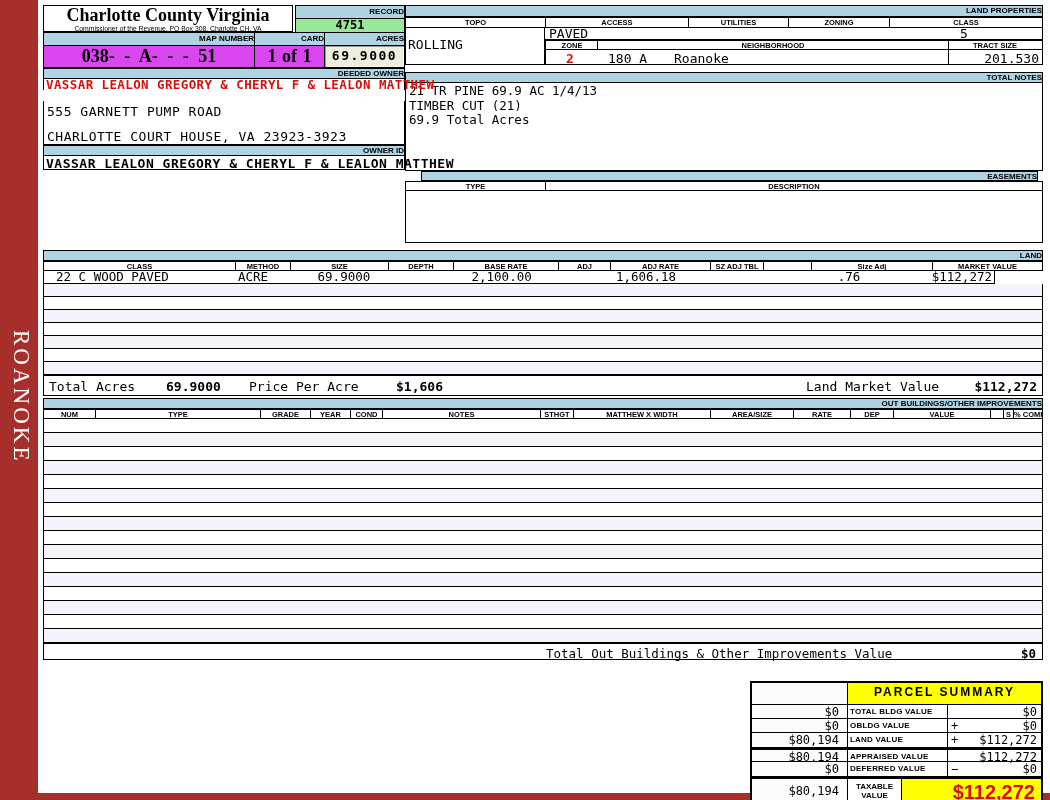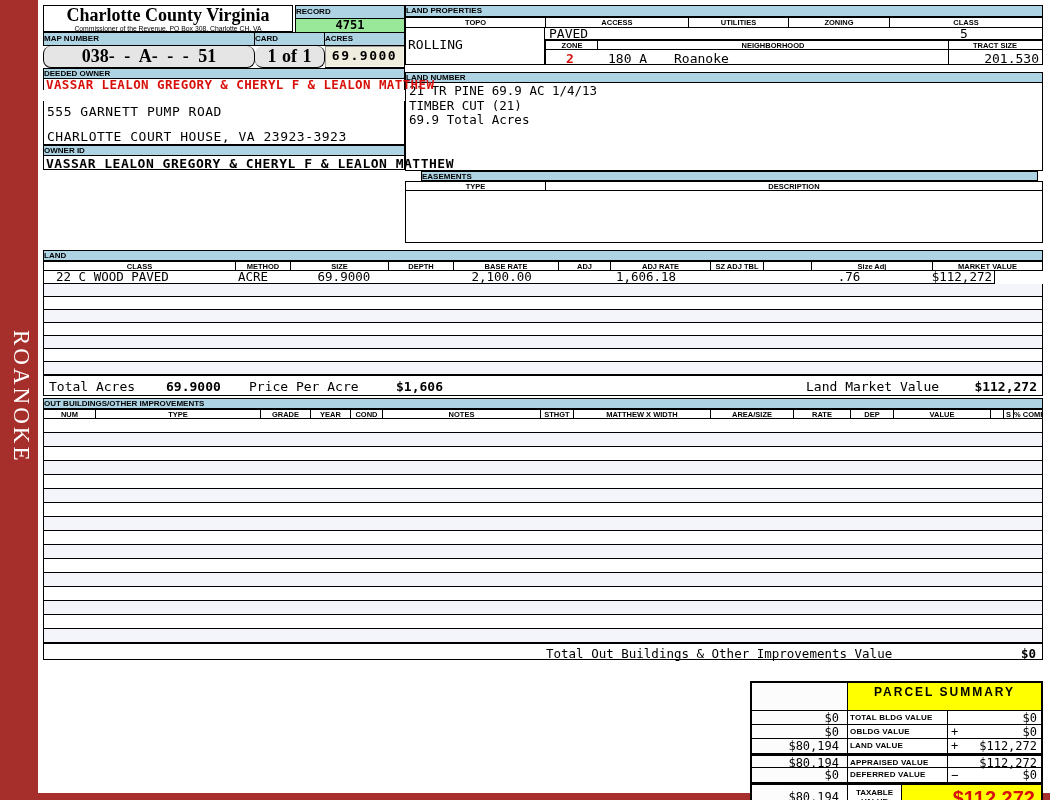--- a/index.html
+++ b/index.html
@@ -11,37 +11,37 @@
 
   
   .red-left { position:absolute; left:0; top:0; width:38px; height:800px; background:#A62E2B; }
   .red-bottom { position:absolute; left:0; top:793px; width:1050px; height:7px; background:#A62E2B; }
   .vlabel { position:absolute; left:6px; top:330px; height:150px; width:28px;
             writing-mode:vertical-rl; color:#fff; font-family:"Liberation Serif", serif;
             font-size:23px; letter-spacing:3px; }
 
   
   .hdr { background:#AED3E3; border:1px solid #000; font-size:8px; font-weight:bold;
-         text-align:left; overflow:hidden; line-height:10px; }
+         text-align:right; overflow:hidden; line-height:10px; }
   .box { background:#fff; border:1px solid #000; overflow:visible; }
   .cellrow { display:flex; border:1px solid #000; background:#fff;justify-content:center; }
   .cellrow .c { border-right:1px solid #000; font-size:7.5px; font-weight:bold;
                 text-align:center; overflow:hidden; white-space:nowrap; }
   .cellrow .c:last-child { border-right:none; }
 
   
   .title-box { position:absolute; left:43px; top:5px; width:250px; height:27px;
                border:1px solid #000; background:#fff; text-align:center; }
   .county-title { font-family:"Liberation Serif", serif; font-weight:bold; font-size:18px; line-height:19px; }
   .commissioner { font-size:6.8px; line-height:7px; }
 
   .record-val { background:#99E899; border:1px solid #000; border-top:none; text-align:center;
                 font-family:"DejaVu Sans Mono", monospace; font-weight:bold; font-size:12px; line-height:13px; }
 
-  .yellow { background:#e5e5e5;border-radius:8px; }
+  .yellow { background:#d946ef; }
   .map-val { font-family:"Liberation Serif", serif; font-weight:bold; font-size:18px;
              text-align:center; line-height:21px; border:1px solid #000; border-top:none; word-spacing:5px; }
   .acres-val { background:#EFEDDE; border:1px solid #000; border-top:none;
                font-family:"DejaVu Sans Mono", monospace; font-weight:bold; font-size:13px;
                letter-spacing:1.5px; text-align:center; line-height:20px;
                box-shadow:inset 1px 1px 0 #999, inset -1px -1px 0 #f8f8f0; }
 
   .owner-red { color:#D8100C; font-weight:bold; font-size:12.5px; letter-spacing:0.4px;
                white-space:nowrap; line-height:11px; z-index:5; }
   .owner-id  { color:#000; font-weight:bold; font-size:13px; letter-spacing:0.5px;
@@ -144,21 +144,21 @@
   </div>
   <div class="abs box" style="left:545px;top:50px;width:498px;height:15px;border-top:none">
     <div class="mono red-num abs" style="left:20px;top:1px;font-size:13px">2</div>
     <div class="mono abs" style="left:62px;top:1px;font-size:13px">180 A</div>
     <div class="mono abs" style="left:128px;top:1px;font-size:13px">Roanoke</div>
     <div class="abs" style="left:402px;top:0;width:95px;height:14px;border-left:1px solid #000">
       <span class="mono abs" style="right:4px;top:1px;font-size:13px">201.530</span>
     </div>
   </div>
 
-  <div class="abs hdr" style="left:405px;top:72px;width:638px;height:11px">LAND NUMBER</div>
+  <div class="abs hdr" style="left:405px;top:72px;width:638px;height:11px">TOTAL NOTES</div>
   <div class="abs box" style="left:405px;top:83px;width:638px;height:88px;border-top:none;padding:1px 0 0 3px">
     <div class="mono notes-line">21 TR PINE 69.9 AC 1/4/13</div>
     <div class="mono notes-line">TIMBER CUT (21)</div>
     <div class="mono notes-line">69.9 Total Acres</div>
   </div>
 
   <div class="abs hdr" style="left:421px;top:171px;width:617px;height:10px;line-height:9px">EASEMENTS</div>
   <div class="abs cellrow" style="left:405px;top:181px;width:638px;height:10px">
     <div class="c" style="width:140px">TYPE</div>
     <div class="c" style="width:496px">DESCRIPTION</div>
@@ -247,21 +247,21 @@
       <div class="stripe" style="height: 14px;"></div>
       <div class="stripe alt" style="height: 14px;"></div>
     </div>
 
   <div class="abs totalsrow mono" style="left:43px;top:643px;width:1000px;height:17px;font-size:12.5px">
     <span class="lbl" style="left:502px;top:2px">Total Out Buildings &amp; Other Improvements Value</span>
     <span class="v" style="right:6px;top:2px">$0</span>
   </div>
 
   <div class="psum">
-    <div class="ps-row" style="height:28px">
+    <div class="ps-row" style="height:22px">
       <div class="ps-prior"></div>
       <div class="ps-head-title">PARCEL SUMMARY</div>
     </div>
 
     <div class="ps-row" style="height:14px">
       <div class="ps-prior">$0</div>
       <div class="ps-label">TOTAL BLDG VALUE</div>
       <div class="ps-val">
         <span class="ps-sign"></span>
         <span class="ps-amt">$0</span>

